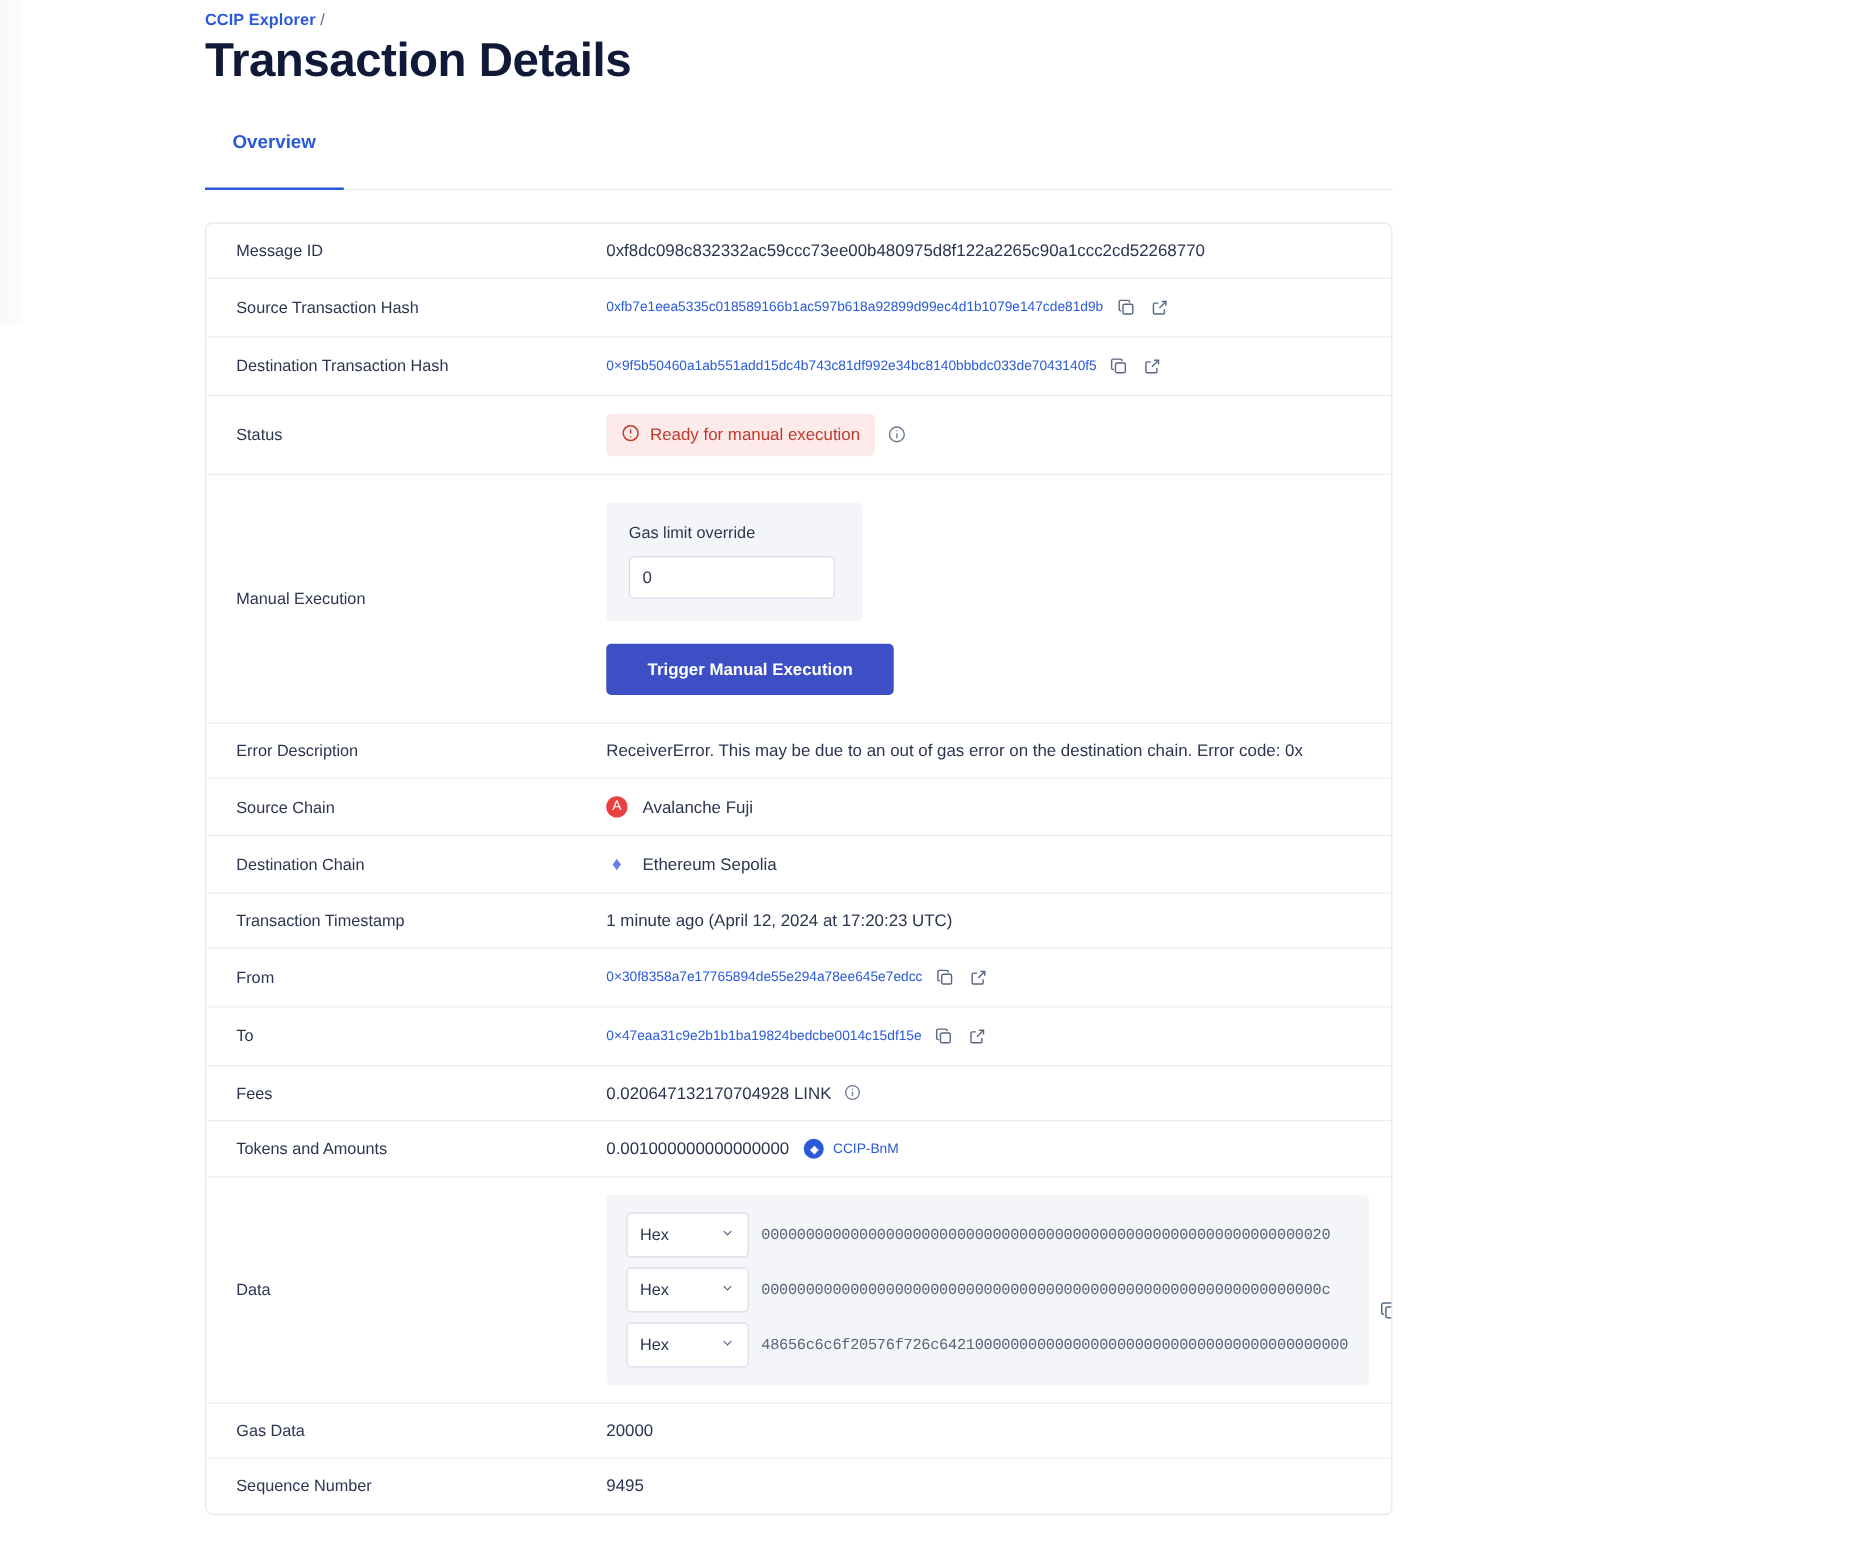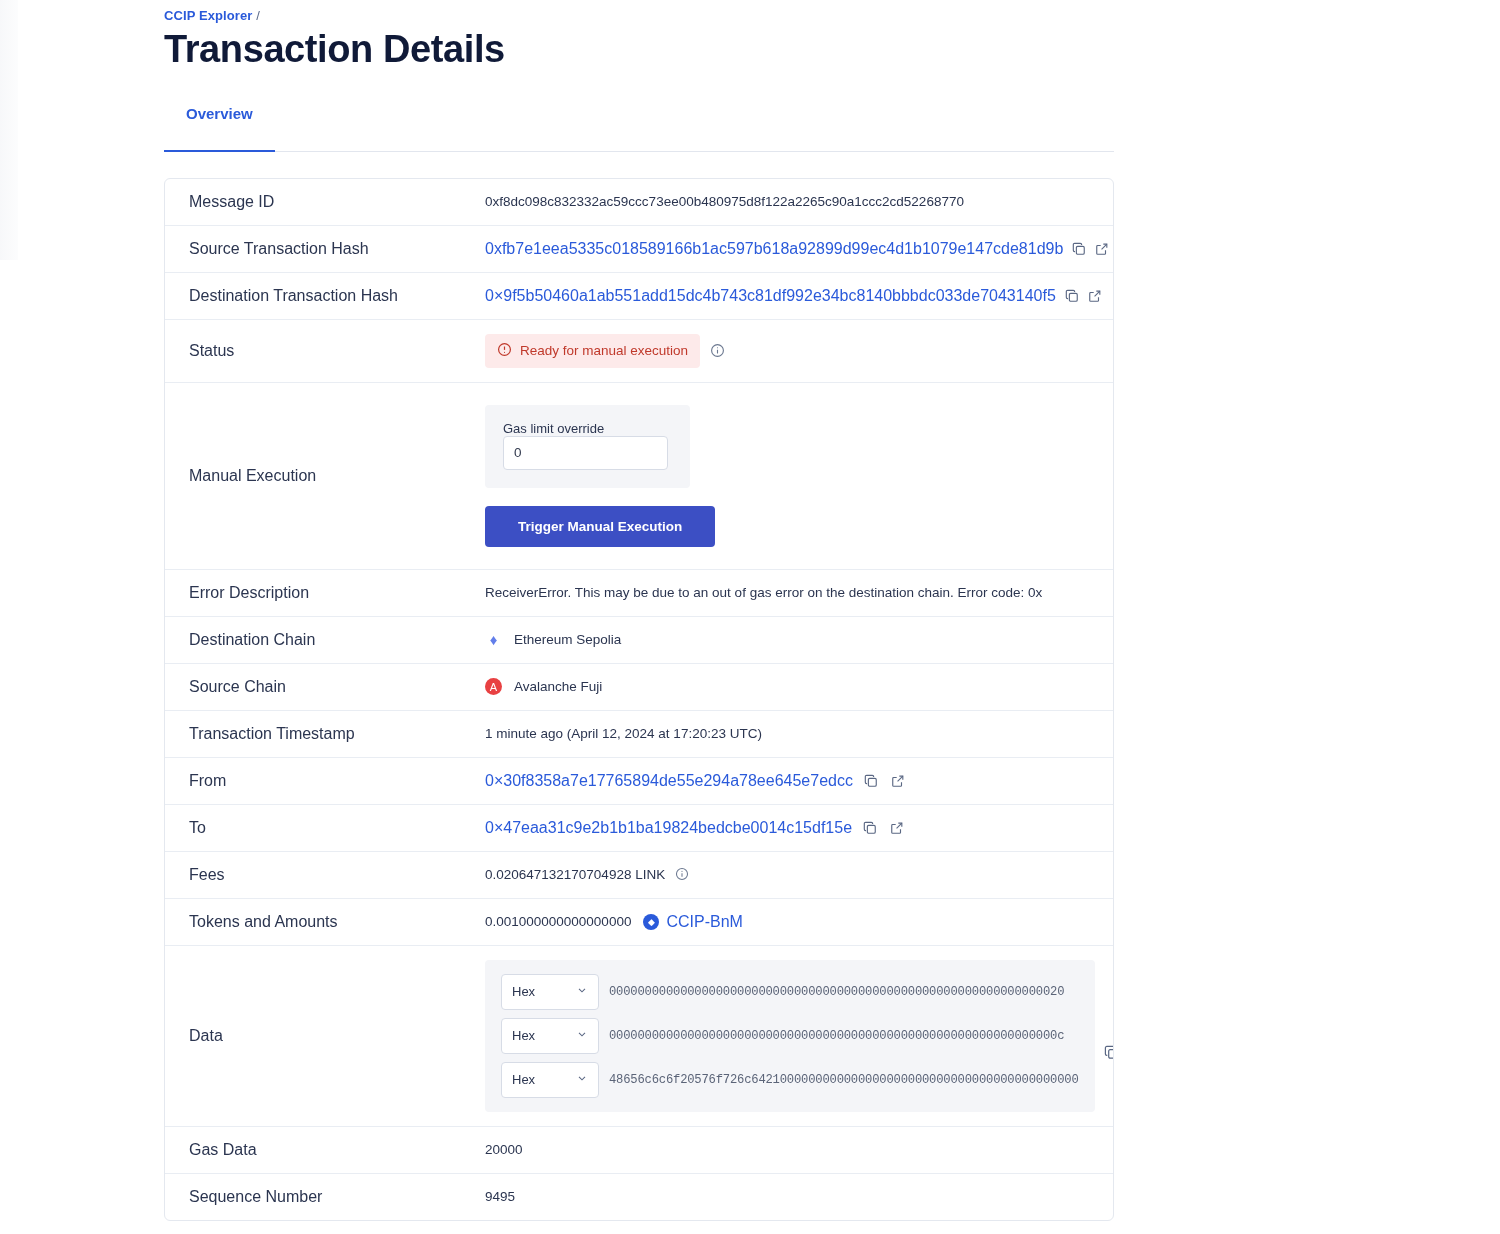--- a/index.html
+++ b/index.html
@@ -61,40 +61,40 @@
   .row {
     display: flex;
     border-bottom: 1px solid #e9edf3;
     min-height: 44px;
     align-items: stretch;
   }
   .row:last-child { border-bottom: none; }
   .cell-label {
     width: 320px;
     flex: 0 0 320px;
-    font-size: 16px;
+    font-size: 13px;
     color: #2b3550;
     padding: 14px 0 14px 24px;
     display: flex;
     align-items: center;
   }
   .cell-value {
     flex: 1;
     font-size: 13.5px;
     color: #2b3550;
     padding: 14px 16px 14px 0;
     display: flex;
     align-items: center;
     min-width: 0;
   }
   .mono-ish { font-size: 13.5px; color: #2b3550; }
   a.link {
     color: #2a5ada;
     text-decoration: none;
-    font-size: 16px;
+    font-size: 11px;
     cursor: pointer;
   }
   .icon-btn {
     display: inline-flex;
     align-items: center;
     justify-content: center;
     width: 18px;
     height: 18px;
     margin-left: 9px;
     cursor: pointer;
@@ -123,20 +123,21 @@
   .manual-row { align-items: stretch; }
   .manual-box {
     background: #f4f5f8;
     border-radius: 4px;
     padding: 16px 18px 18px 18px;
     width: 205px;
   }
   .manual-box .lbl {
     font-size: 13px;
     color: #2b3550;
+    margin-bottom: 12px;
   }
   .gas-input {
     width: 165px;
     height: 34px;
     border: 1px solid #d7dce6;
     border-radius: 4px;
     background: #fff;
     font-size: 13.5px;
     color: #333b4f;
     padding: 0 10px;
@@ -333,35 +334,35 @@
           <button class="trigger-btn">Trigger Manual Execution</button>
         </div>
       </div>
 
       <div class="row">
         <div class="cell-label">Error Description</div>
         <div class="cell-value">ReceiverError. This may be due to an out of gas error on the destination chain. Error code: 0x</div>
       </div>
 
       <div class="row">
+        <div class="cell-label">Source Chain</div>
+        <div class="cell-value">
+          <span class="chain">
+            <span class="chain-logo avax">A</span>
+            <span>Avalanche Fuji</span>
+          </span>
+        </div>
+      </div>
+
+      <div class="row">
         <div class="cell-label">Destination Chain</div>
         <div class="cell-value">
           <span class="chain">
             <span class="chain-logo eth">♦</span>
             <span>Ethereum Sepolia</span>
-          </span>
-        </div>
-      </div>
-
-      <div class="row">
-        <div class="cell-label">Source Chain</div>
-        <div class="cell-value">
-          <span class="chain">
-            <span class="chain-logo avax">A</span>
-            <span>Avalanche Fuji</span>
           </span>
         </div>
       </div>
 
       <div class="row">
         <div class="cell-label">Transaction Timestamp</div>
         <div class="cell-value">1 minute ago (April 12, 2024 at 17:20:23 UTC)</div>
       </div>
 
       <div class="row">

